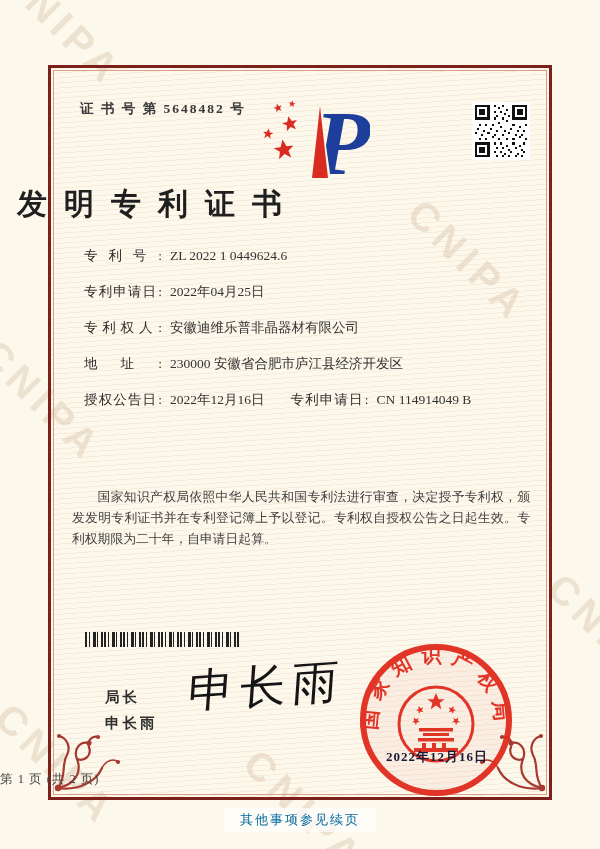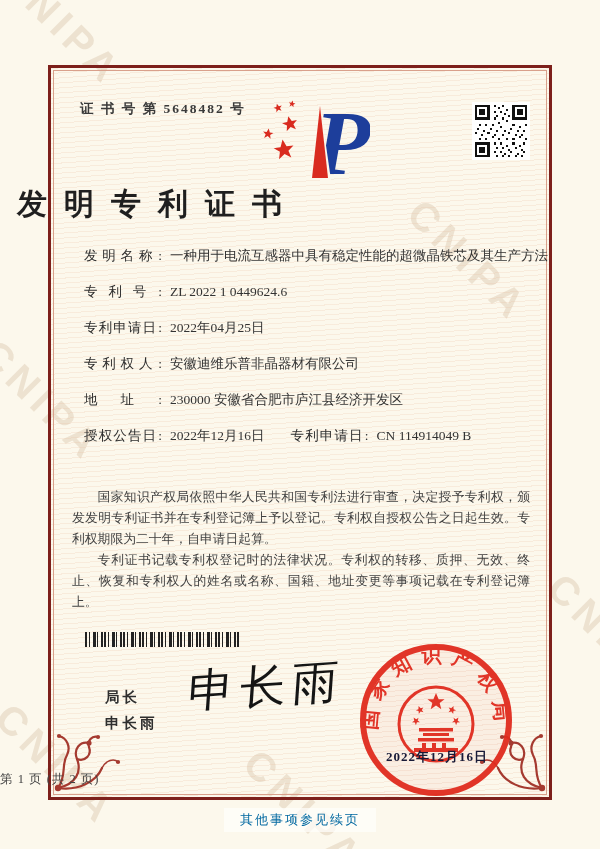--- a/index.html
+++ b/index.html
@@ -179,42 +179,38 @@
     <g fill="#111111">
       <path d="M9,0h1v1h-1z M11,1h1v1h-1z M13,0h1v1h-1z M15,2h1v1h-1z M9,3h1v1h-1z M12,3h1v1h-1z M14,4h1v1h-1z M10,5h1v1h-1z M16,5h1v1h-1z M9,6h1v1h-1z M13,6h1v1h-1z M15,7h1v1h-1z M11,8h1v1h-1z M2,9h1v1h-1z M5,9h1v1h-1z M8,9h1v1h-1z M12,10h1v1h-1z M18,9h1v1h-1z M21,10h1v1h-1z M24,9h1v1h-1z M1,11h1v1h-1z M4,12h1v1h-1z M7,11h1v1h-1z M10,12h1v1h-1z M14,12h1v1h-1z M17,11h1v1h-1z M20,12h1v1h-1z M23,12h1v1h-1z M0,13h1v1h-1z M3,14h1v1h-1z M6,13h1v1h-1z M9,14h1v1h-1z M13,14h1v1h-1z M16,13h1v1h-1z M19,14h1v1h-1z M22,14h1v1h-1z M2,16h1v1h-1z M5,16h1v1h-1z M8,15h1v1h-1z M11,16h1v1h-1z M15,16h1v1h-1z M18,16h1v1h-1z M21,15h1v1h-1z M24,16h1v1h-1z M9,18h1v1h-1z M12,18h1v1h-1z M15,19h1v1h-1z M18,18h1v1h-1z M21,19h1v1h-1z M23,18h1v1h-1z M10,20h1v1h-1z M13,20h1v1h-1z M16,21h1v1h-1z M19,20h1v1h-1z M22,21h1v1h-1z M9,22h1v1h-1z M12,22h1v1h-1z M14,23h1v1h-1z M17,22h1v1h-1z M20,23h1v1h-1z M23,22h1v1h-1z M10,24h1v1h-1z M13,24h1v1h-1z M16,24h1v1h-1z M19,24h1v1h-1z M22,24h1v1h-1z"></path>
     </g>
   </svg>
 </div>
 
 <div class="title">发明专利证书</div>
 
 <div class="fields">
   <div class="field-row">
-    <span class="f-label">发明名称</span><span class="f-value">一种用于电流互感器中具有稳定性能的超微晶铁芯及其生产方法</span>
-  </div>
-  <div class="field-row">
     <span class="f-label">专利号</span><span class="f-value">ZL 2022 1 0449624.6</span>
   </div>
   <div class="field-row">
     <span class="f-label">专利申请日</span><span class="f-value">2022年04月25日</span>
   </div>
   <div class="field-row">
     <span class="f-label">专利权人</span><span class="f-value">安徽迪维乐普非晶器材有限公司</span>
   </div>
   <div class="field-row">
     <span class="f-label">地址</span><span class="f-value">230000 安徽省合肥市庐江县经济开发区</span>
   </div>
   <div class="field-row">
     <span class="f-label">授权公告日</span><span class="f-value">2022年12月16日</span><span class="f-label pair2">专利申请日</span><span class="f-value">CN 114914049 B</span>
   </div>
 </div>
 
 <div class="paras">
   <p>国家知识产权局依照中华人民共和国专利法进行审查，决定授予专利权，颁发发明专利证书并在专利登记簿上予以登记。专利权自授权公告之日起生效。专利权期限为二十年，自申请日起算。</p>
-  <p>专利证书记载专利权登记时的法律状况。专利权的转移、质押、无效、终止、恢复和专利权人的姓名或名称、国籍、地址变更等事项记载在专利登记簿上。</p>
 </div>
 
 <div class="barcode"></div>
 
 <div class="issuer">
   <div>局长</div>
   <div>申长雨</div>
 </div>
 <div class="signature">申长雨</div>
 

